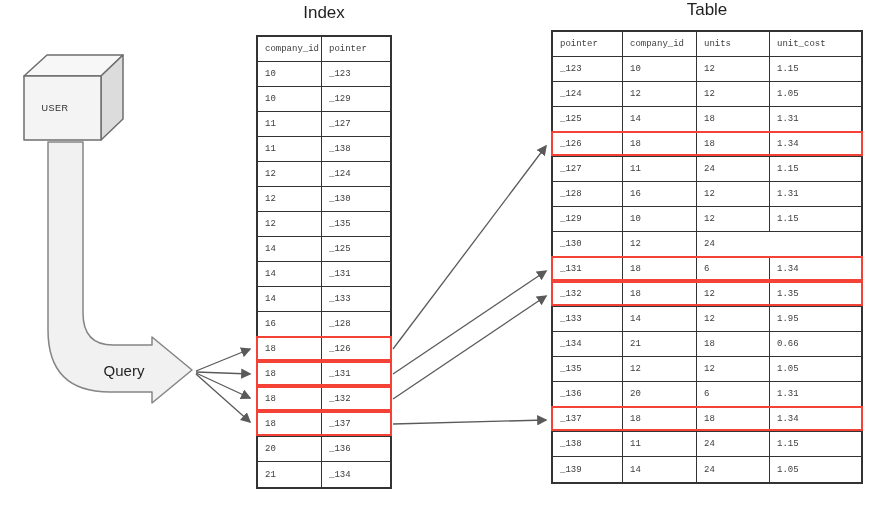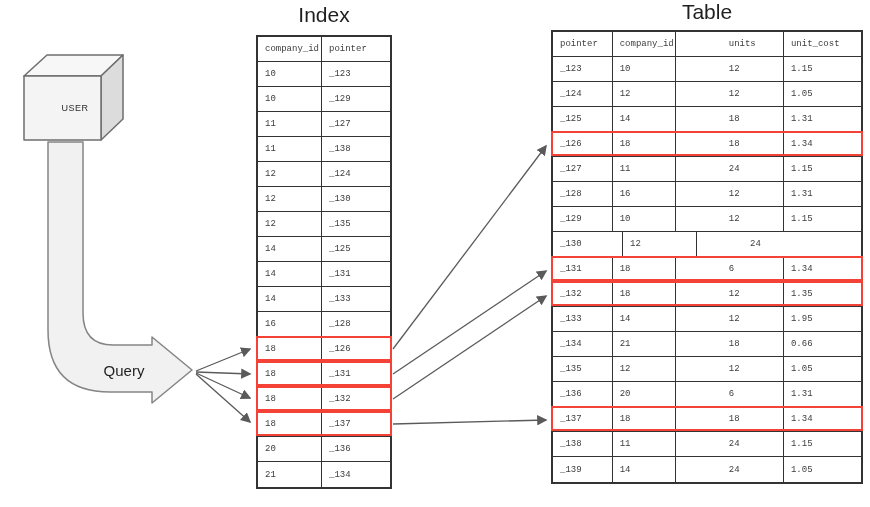--- a/index.html
+++ b/index.html
@@ -16,28 +16,28 @@
          font-size:9px;color:#3d3d3d;white-space:nowrap;overflow:hidden;}
   .dcell:last-child{border-right:none;}
   .drow.hl::after{content:"";position:absolute;left:-2px;right:-2px;top:-1.5px;bottom:0;
          border:2px solid #f44336;pointer-events:none;z-index:3;}
 
   
   #index-table .dcell:nth-child(1){width:64px;}
   #index-table .dcell:nth-child(2){width:68px;}
   #main-table .dcell:nth-child(1){width:70px;}
   #main-table .dcell:nth-child(2){width:74px;}
-  #main-table .dcell:nth-child(3){width:73px;margin-left:46px;}
+  #main-table .dcell:nth-child(3){width:73px;}
   #main-table .dcell:nth-child(4){width:91px;}
 
   
-  .tbl-title{position:absolute;text-align:center;font-size:21px;color:#1f1f1f;}
+  .tbl-title{position:absolute;text-align:center;font-size:17px;color:#1f1f1f;}
   #index-title{left:256px;top:3px;width:136px;}
   #main-title{left:551px;top:0px;width:312px;}
-  #user-label{position:absolute;left:36px;top:76px;width:78px;height:64px;
+  #user-label{position:absolute;left:16px;top:76px;width:78px;height:64px;
         display:flex;align-items:center;justify-content:center;
         font-size:9px;letter-spacing:0.5px;color:#2c2c2c;}
   #query-label{position:absolute;left:88px;top:362px;width:72px;text-align:center;
         font-size:15px;color:#1f1f1f;}
 
   svg{position:absolute;left:0;top:0;}
 </style>
 </head>
 <body>
 

